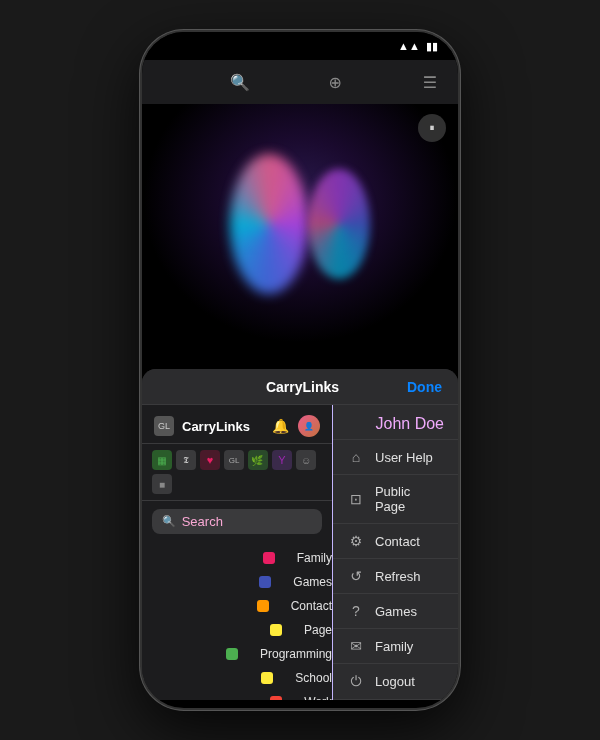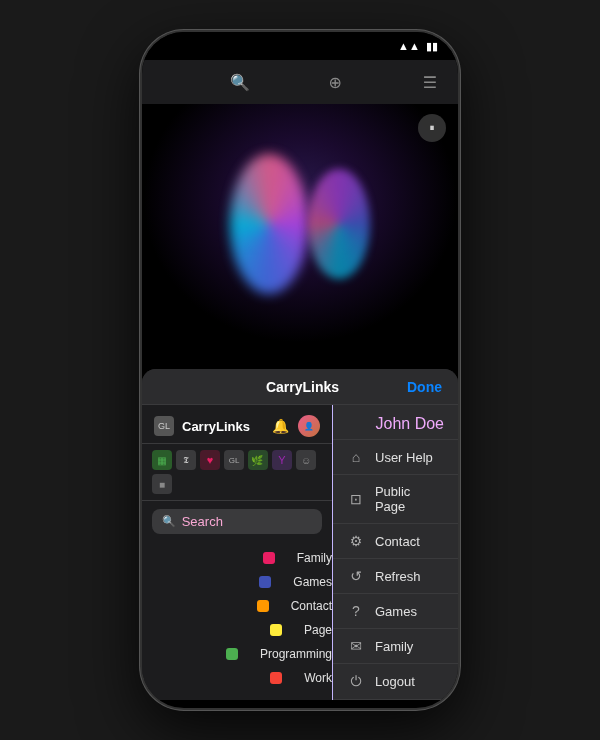--- a/index.html
+++ b/index.html
@@ -380,20 +380,24 @@
   </div>
             <div class="folder-item">
     <div class="folder-dot" style="background:#ffeb3b;"></div>
     <span class="folder-label">Page</span>
   </div>
             <div class="folder-item">
     <div class="folder-dot" style="background:#4caf50;"></div>
     <span class="folder-label">Programming</span>
   </div>
             <div class="folder-item">
+    <div class="folder-dot" style="background:#ffeb3b;"></div>
+    <span class="folder-label">School</span>
+  </div>
+            <div class="folder-item">
     <div class="folder-dot" style="background:#f44336;"></div>
     <span class="folder-label">Work</span>
   </div>
           </div>
       </div>
 
       <div class="right-panel">
         <div class="user-name-row">John Doe</div>
         <div id="menu-list">
             <div class="menu-item">

